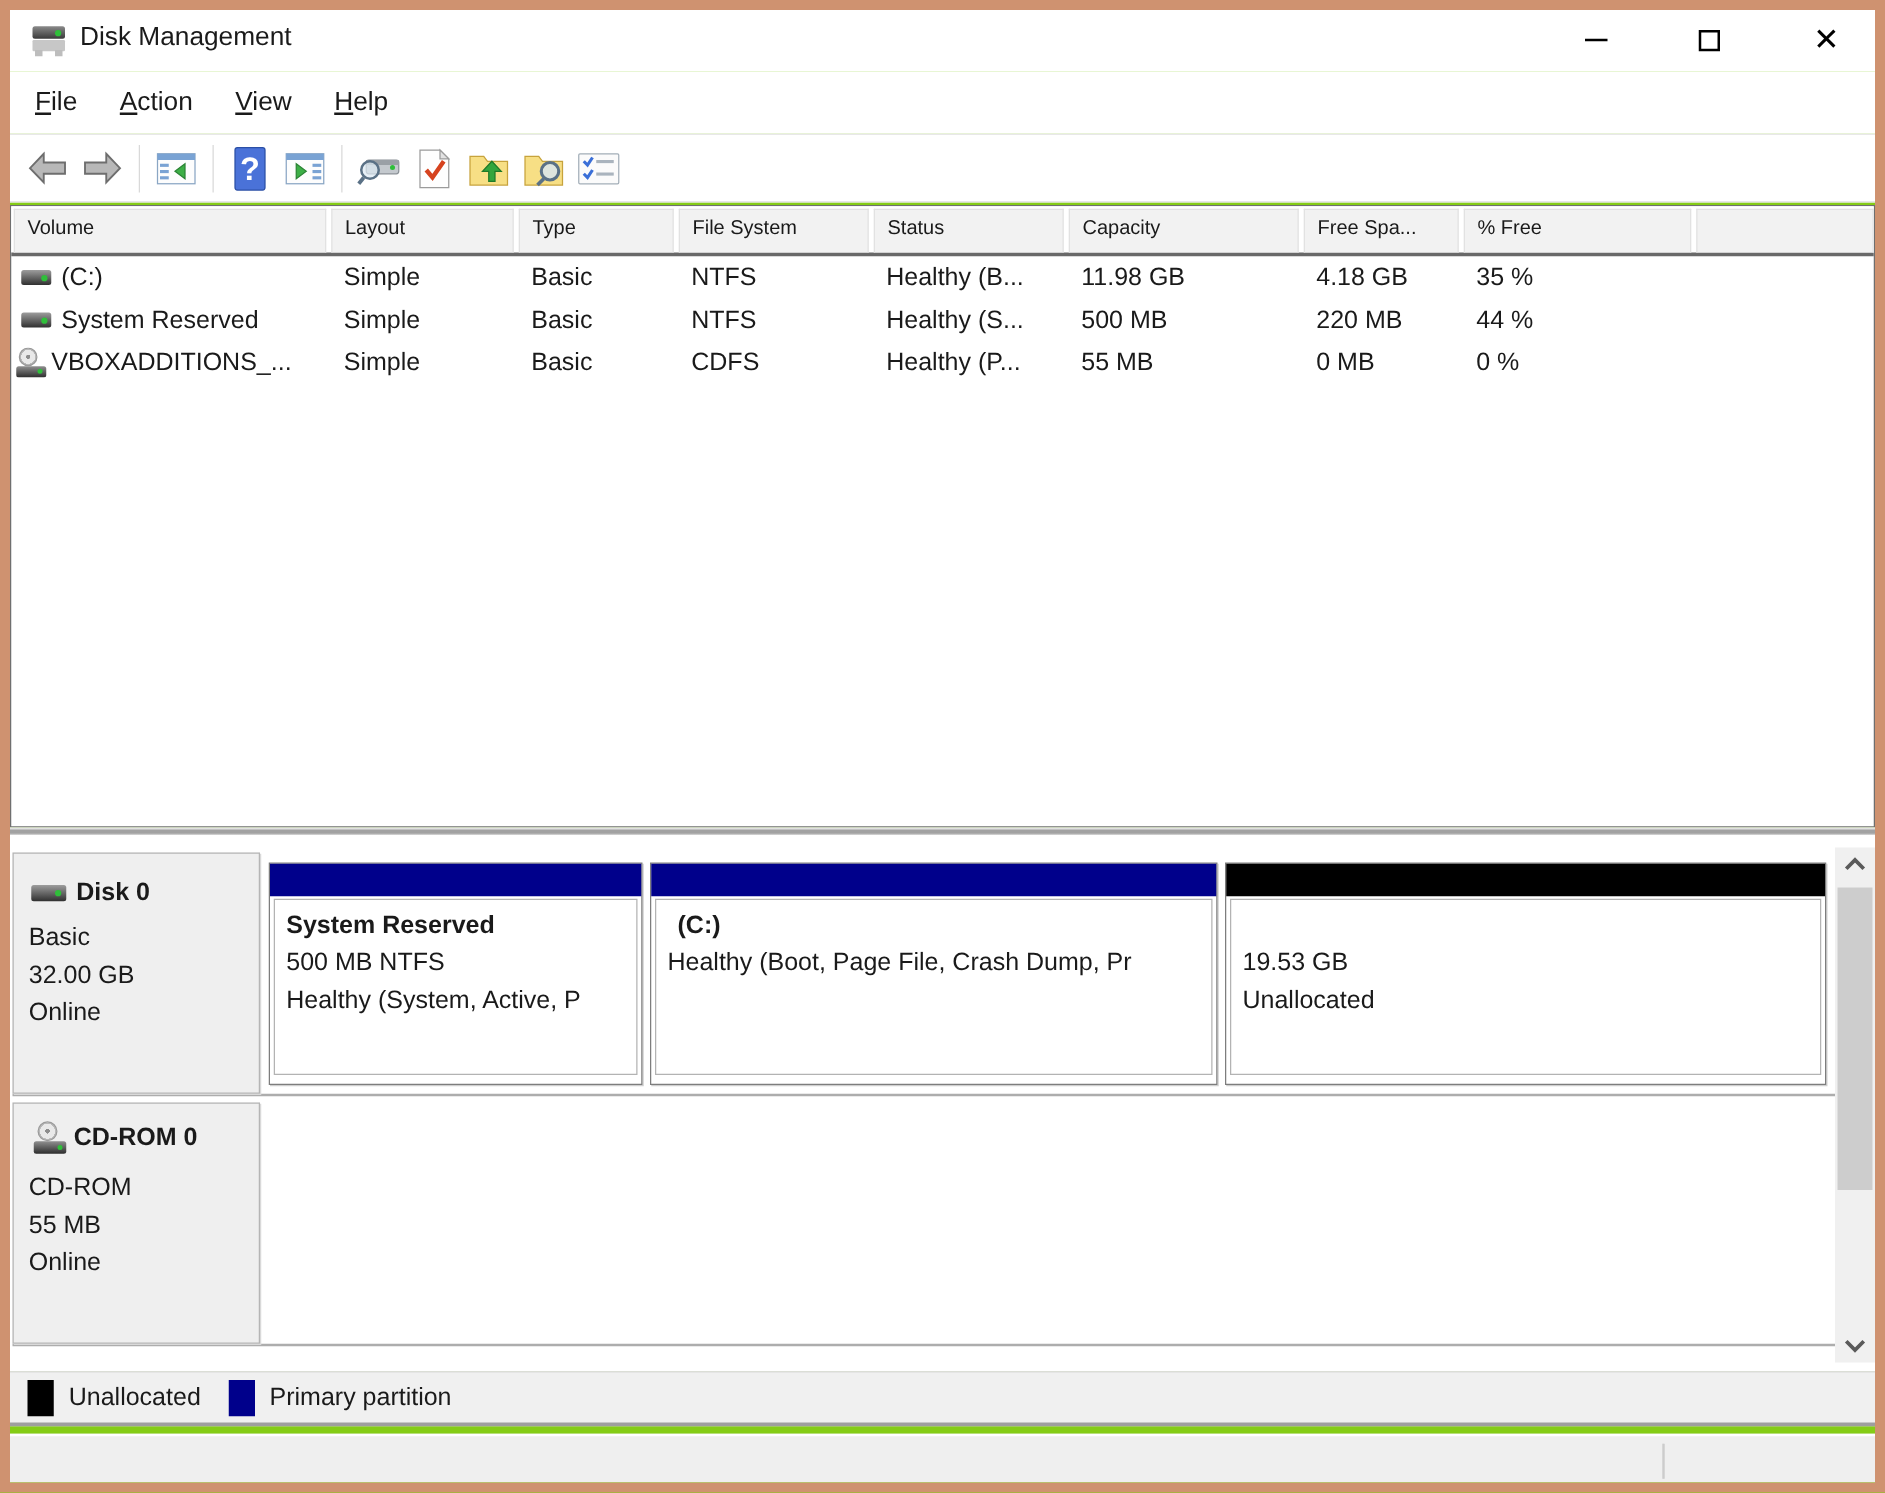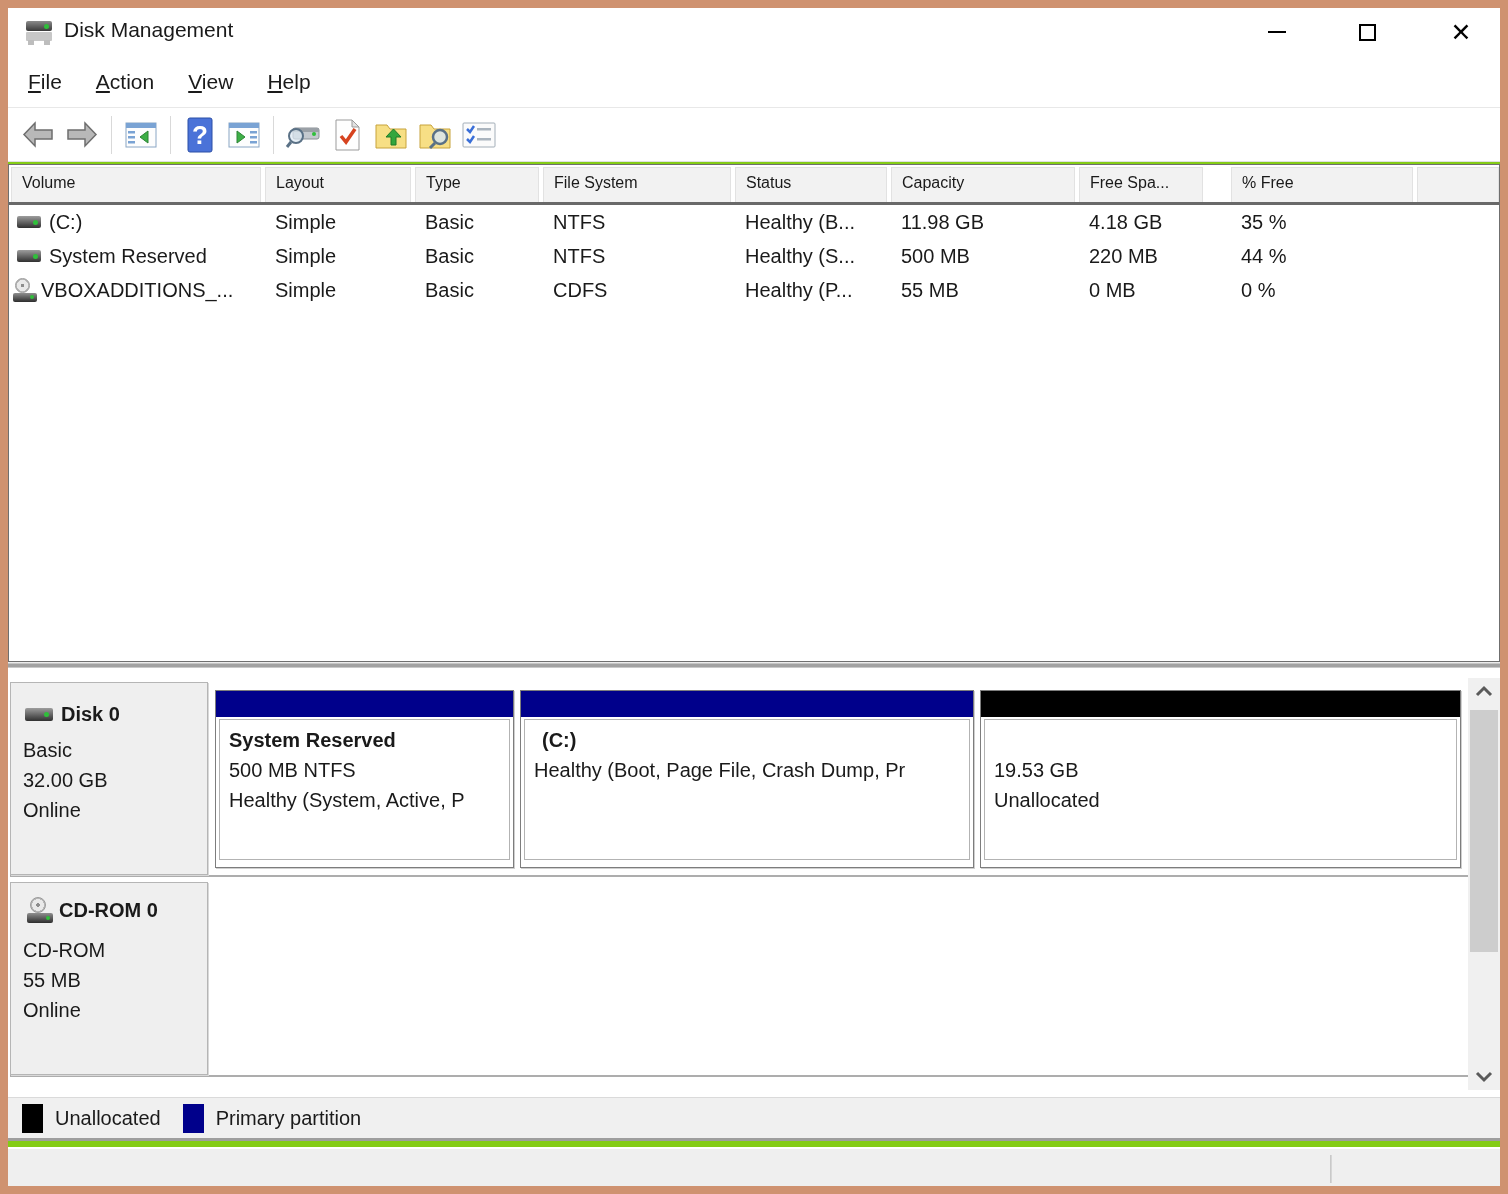--- a/index.html
+++ b/index.html
@@ -30,21 +30,21 @@
 
   
   .toolbar { position:absolute; left:0; top:99px; right:0; height:55px; background:#fff; border-top:1px solid #e8e8e8; border-bottom:1px solid #e0e0e0; display:flex; align-items:center; padding-left:8px; }
   .tb-btn { width:44px; height:42px; display:flex; align-items:center; justify-content:center; }
   .tb-sep { width:1px; height:38px; background:#d9d9d9; margin:0 7px; }
 
   
   .listview { position:absolute; left:0; top:156px; right:0; height:498px; background:#fff; border:1px solid #6f6f6f; }
   .lv-header { display:flex; height:40px; padding:2px 0 0 2px; border-bottom:3px solid #696969; background:#fff; }
   .hcell { background:#f2f2f2; border:1px solid #e2e2e2; border-bottom:none; padding:6px 10px 0; font-size:16px; margin-right:4px; overflow:hidden; white-space:nowrap; }
-  .c0{width:250px;} .c1{width:146px;} .c2{width:124px;} .c3{width:188px;} .c4{width:152px;} .c5{width:184px;} .c6{width:124px;} .c7{width:182px;margin-left:24px;} .c8{flex:1; margin-right:0;}
+  .c0{width:250px;} .c1{width:146px;} .c2{width:124px;} .c3{width:152px;} .c4{width:152px;} .c5{width:184px;} .c6{width:124px;} .c7{width:182px;} .c8{flex:1; margin-right:0;}
   .lv-row { display:flex; align-items:center; height:34px; padding-left:2px; font-size:20px; }
   .rcell { padding:0 10px; margin-right:4px; overflow:hidden; white-space:nowrap; }
   .vol-cell { display:flex; align-items:center; gap:8px; padding-left:6px; }
   .icon-drive { width:24px; height:12px; flex:none; background:linear-gradient(#9d9d9d,#303030); border-radius:2px; position:relative; }
   .icon-drive::after { content:''; position:absolute; right:3px; top:4px; width:5px; height:5px; border-radius:50%; background:#2fbf3a; }
   .icon-cd { width:24px; height:24px; flex:none; position:relative; }
   .icon-cd .disc { position:absolute; left:2px; top:0; width:15px; height:15px; border-radius:50%; background:radial-gradient(circle at 50% 50%, #8d8d8d 0 18%, #e9e9e9 19% 60%, #b9b9b9 61% 100%); border:1px solid #9a9a9a; }
   .icon-cd .tray { position:absolute; left:0; bottom:0; width:24px; height:9px; background:linear-gradient(#8f8f8f,#2d2d2d); border-radius:2px; }
   .icon-cd .tray::after { content:''; position:absolute; right:3px; top:2px; width:4px; height:4px; border-radius:50%; background:#2fbf3a; }
 

